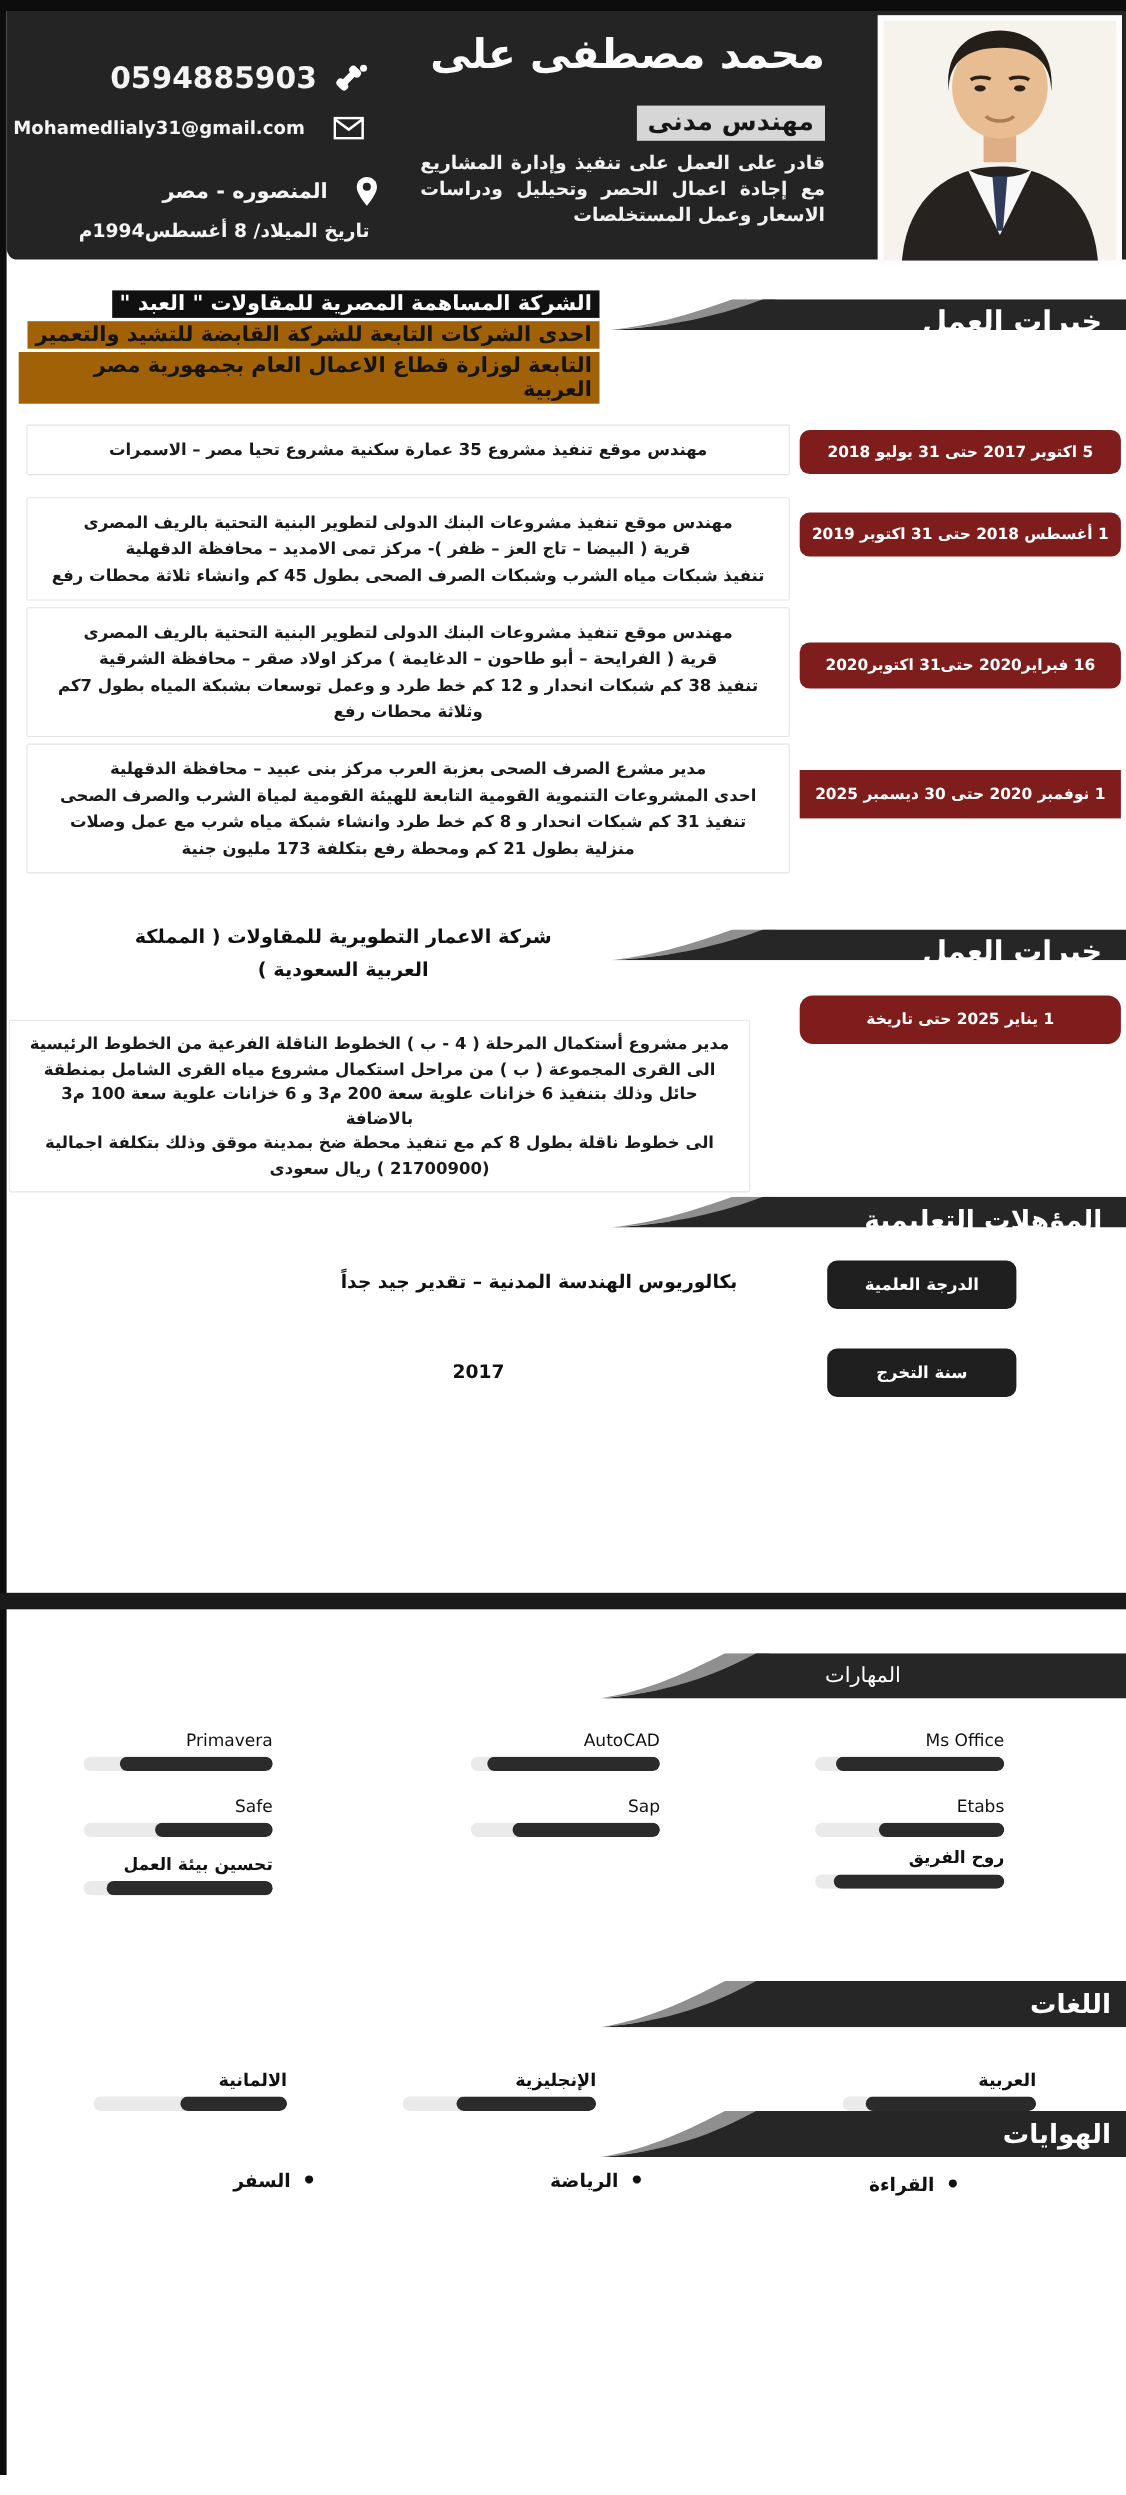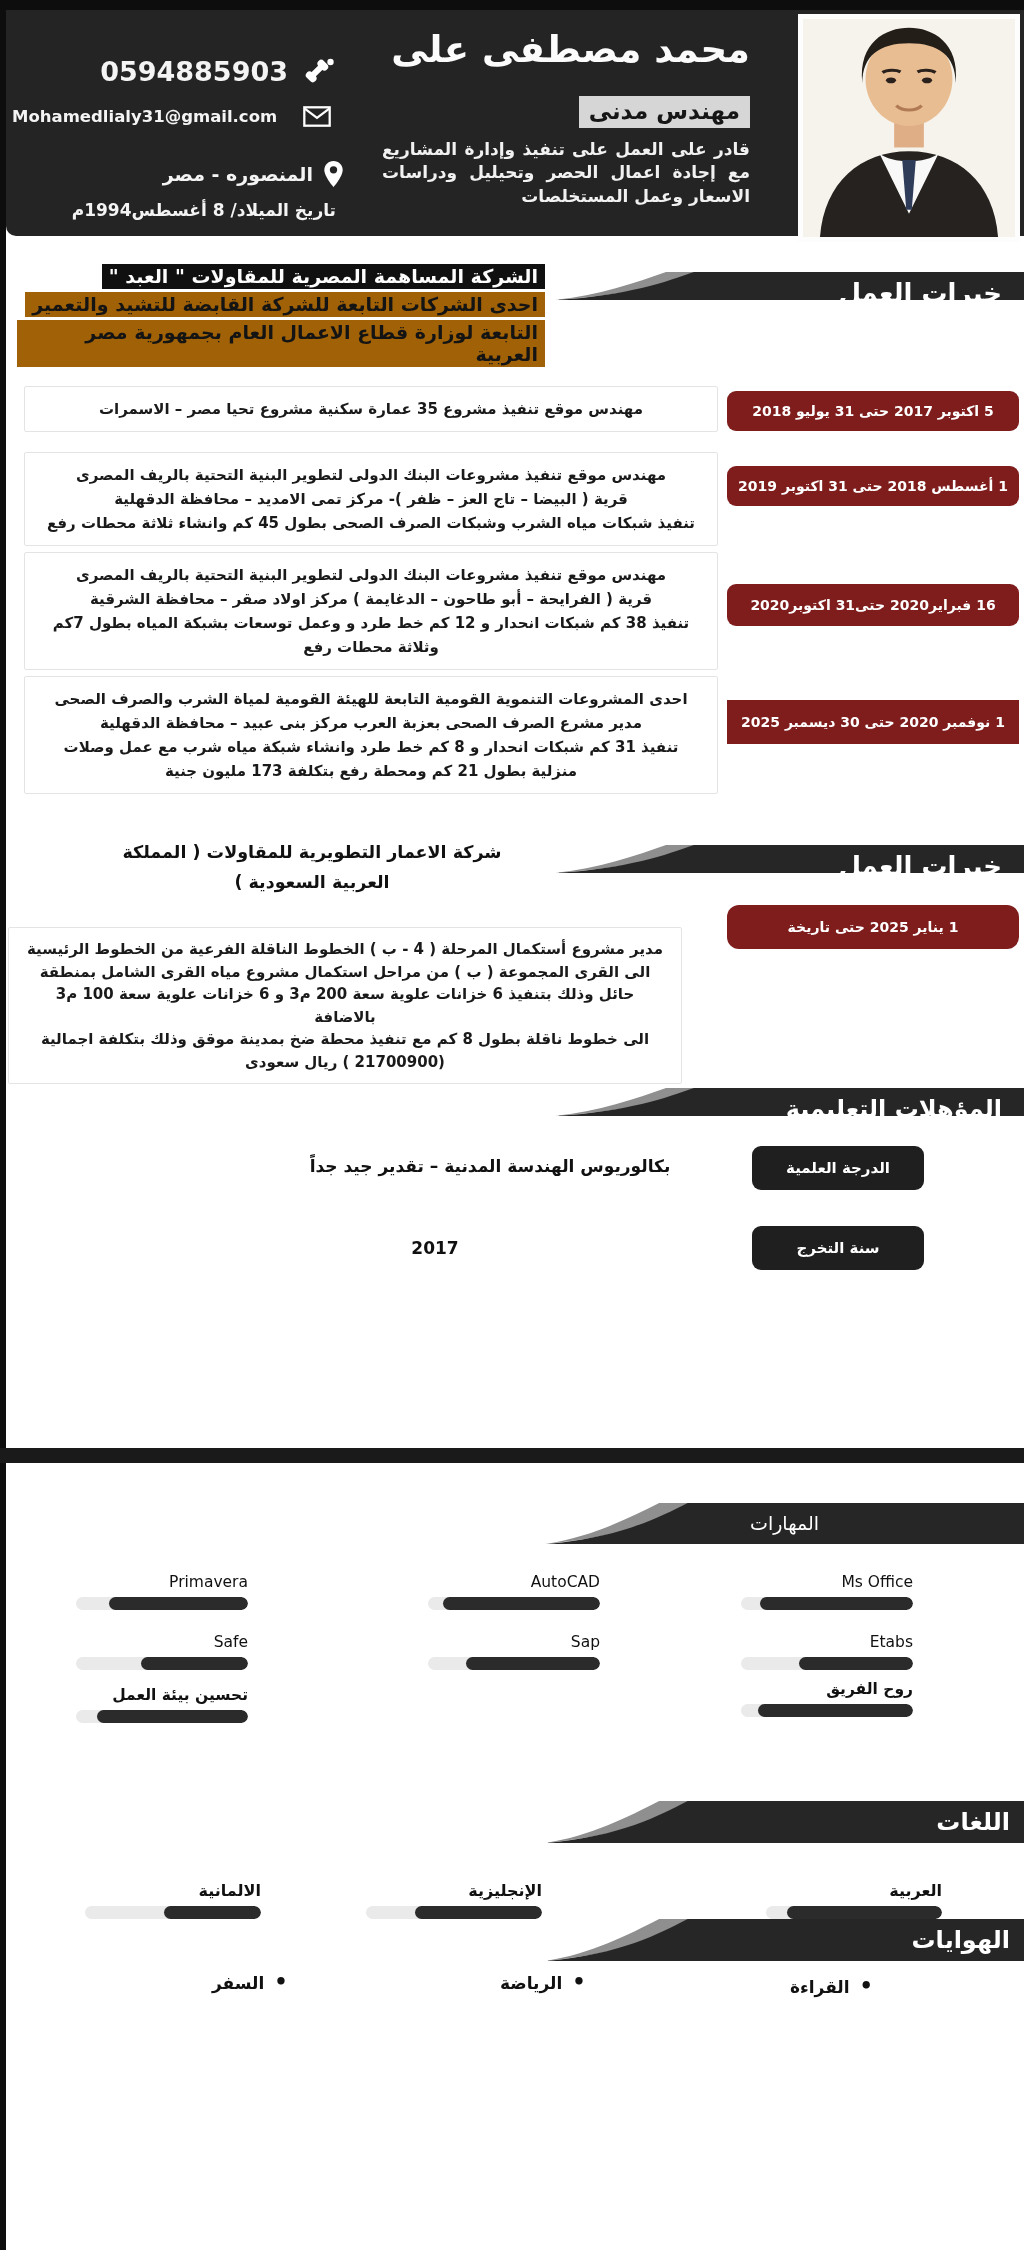--- a/index.html
+++ b/index.html
@@ -12,21 +12,21 @@
   .divider{position:absolute;left:0;top:1448px;width:1024px;height:15px;background:#1a1a1a;}
 
   
   .hdr{position:absolute;left:6px;top:10px;width:1018px;height:226px;background:#242424;border-radius:0 0 0 10px;color:#f4f4f4;}
   .hdr .name{position:absolute;right:274px;top:18px;font-size:37px;font-weight:bold;color:#fbfbfb;white-space:nowrap;}
   .row{position:absolute;display:flex;align-items:center;gap:14px;}
   .phone-row{right:688px;top:44px;font-size:27px;font-weight:bold;}
   .jobtitle{position:absolute;right:274px;top:86px;background:#d6d6d6;color:#161616;font-size:23px;font-weight:bold;padding:2px 10px 4px 10px;}
   .email-row{left:6px;top:96px;font-size:16.5px;font-weight:bold;gap:26px;direction:rtl;}
   .summary{position:absolute;right:274px;top:128px;width:368px;font-size:17px;font-weight:bold;line-height:1.38;text-align:justify;color:#f1f1f1;}
-  .loc-row{right:680px;top:150px;font-size:19px;font-weight:bold;gap:10px;}
+  .loc-row{right:680px;top:150px;font-size:19px;font-weight:bold;gap:25px;}
   .birth{position:absolute;right:688px;top:190px;font-size:17px;font-weight:bold;}
   .icon{display:inline-flex;flex:0 0 auto;}
   .photo{position:absolute;left:798px;top:14px;width:222px;height:228px;background:#fff;padding:0;box-sizing:border-box;border:5px solid #fdfdfd;z-index:3;}
   .photo svg{display:block;width:100%;height:100%;}
 
   
   .banner{position:absolute;left:554px;width:470px;height:28px;}
   .banner.wide{left:545px;width:479px;}
   .banner svg.bg{position:absolute;left:0;top:0;width:100%;height:100%;}
   .banner .banner-title{position:relative;display:block;color:#fff;font-weight:bold;font-size:26px;line-height:43px;text-align:right;padding-left:0;padding-right:22px;white-space:nowrap;}
@@ -160,22 +160,22 @@
   <div class="badge" style="top:584px;height:42px">16 فبراير2020 حتى31 اكتوبر2020</div>
   <div class="card" style="top:552px">
     <div>مهندس موقع تنفيذ مشروعات البنك الدولى لتطوير البنية التحتية بالريف المصرى</div>
     <div>قرية ( الفرايحة – أبو طاحون – الدغايمة ) مركز اولاد صقر – محافظة الشرقية</div>
     <div>تنفيذ 38 كم شبكات انحدار و 12 كم خط طرد و وعمل توسعات بشبكة المياه بطول 7كم</div>
     <div>وثلاثة محطات رفع</div>
   </div>
 
   <div class="badge" style="top:700px;height:44px;border-radius:0">1 نوفمبر  2020  حتى 30 ديسمبر 2025</div>
   <div class="card" style="top:676px">
+    <div>مدير مشرع  الصرف الصحى بعزبة العرب مركز بنى عبيد – محافظة الدقهلية</div>
     <div>احدى المشروعات التنموية  القومية التابعة للهيئة القومية لمياة الشرب والصرف الصحى</div>
-    <div>مدير مشرع  الصرف الصحى بعزبة العرب مركز بنى عبيد – محافظة الدقهلية</div>
     <div>تنفيذ  31 كم شبكات انحدار و 8 كم خط طرد وانشاء شبكة مياه شرب مع عمل وصلات</div>
     <div>منزلية بطول 21 كم ومحطة رفع بتكلفة 173 مليون جنية</div>
   </div>
 
   <div class="banner" style="top:845px">
     <svg class="bg" viewBox="0 0 470 43" preserveAspectRatio="none" aria-hidden="true">
       <path d="M0,43 C80,35 122,15 152,0 L112,0 C82,16 45,36 0,43 Z" fill="#8f8f8f"></path>
       <path d="M470,0 L470,43 L2,43 C75,36 112,15 140,0 Z" fill="#262626"></path>
     </svg>
     <span class="banner-title">خبرات العمل</span>

